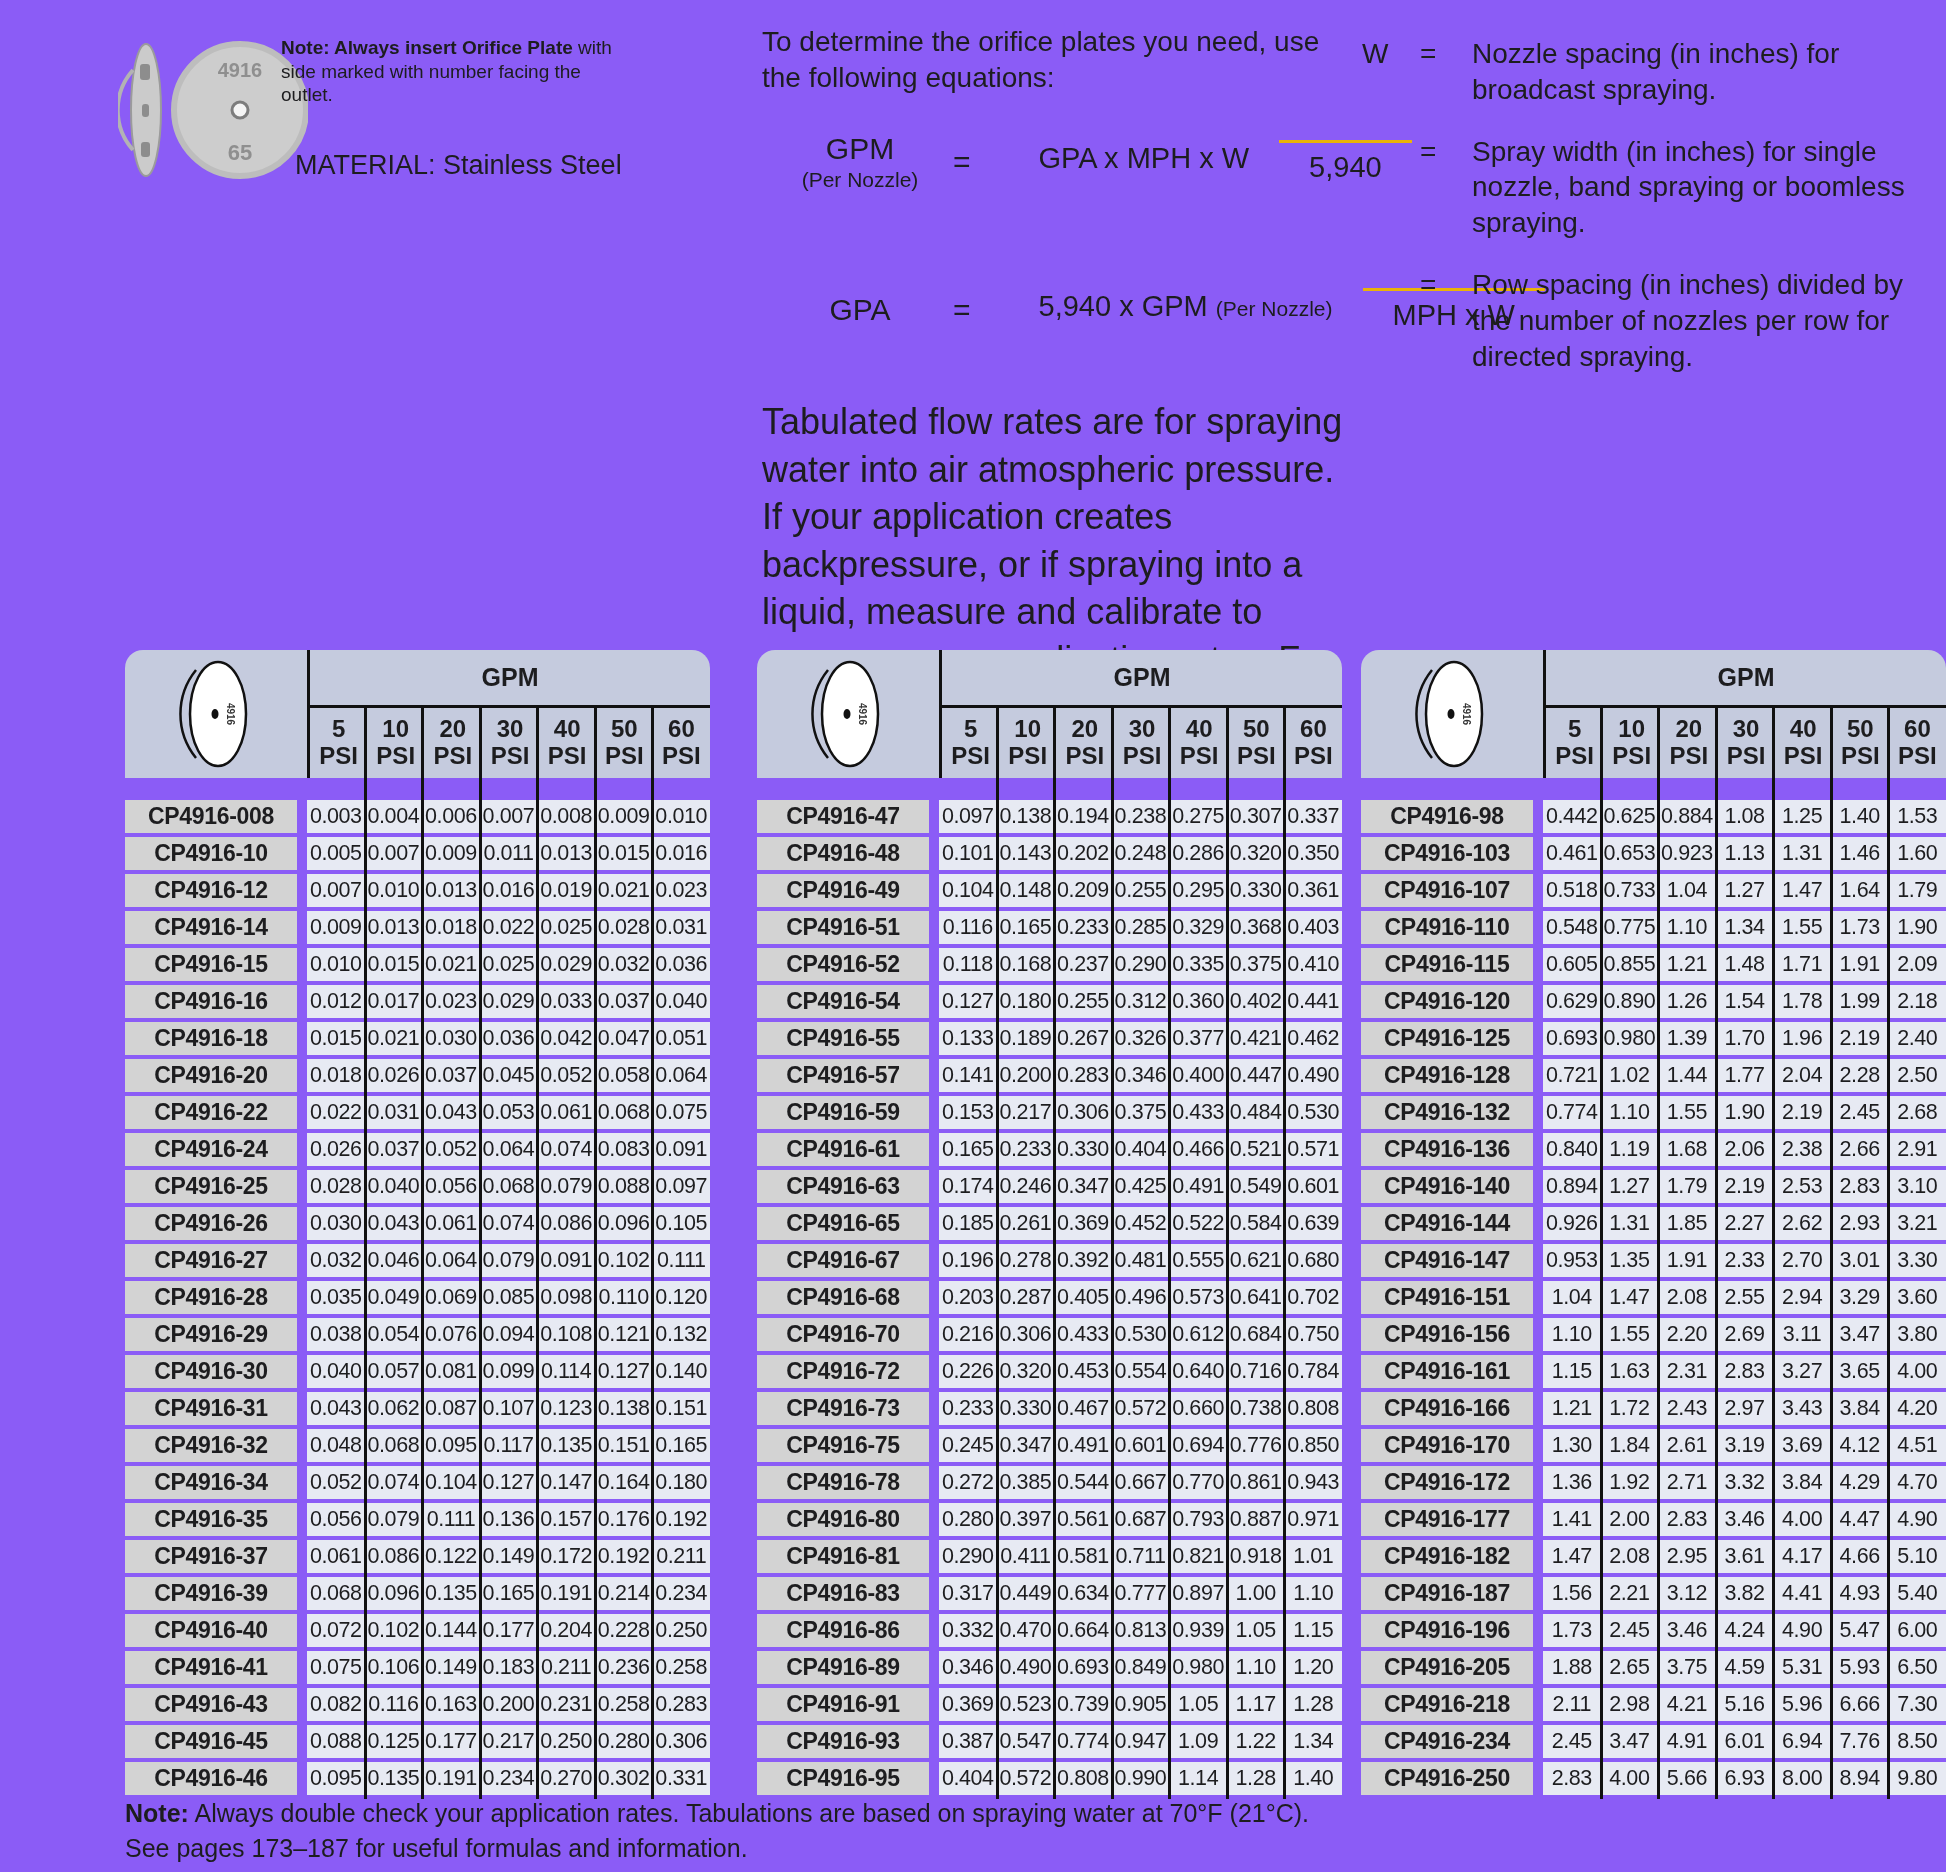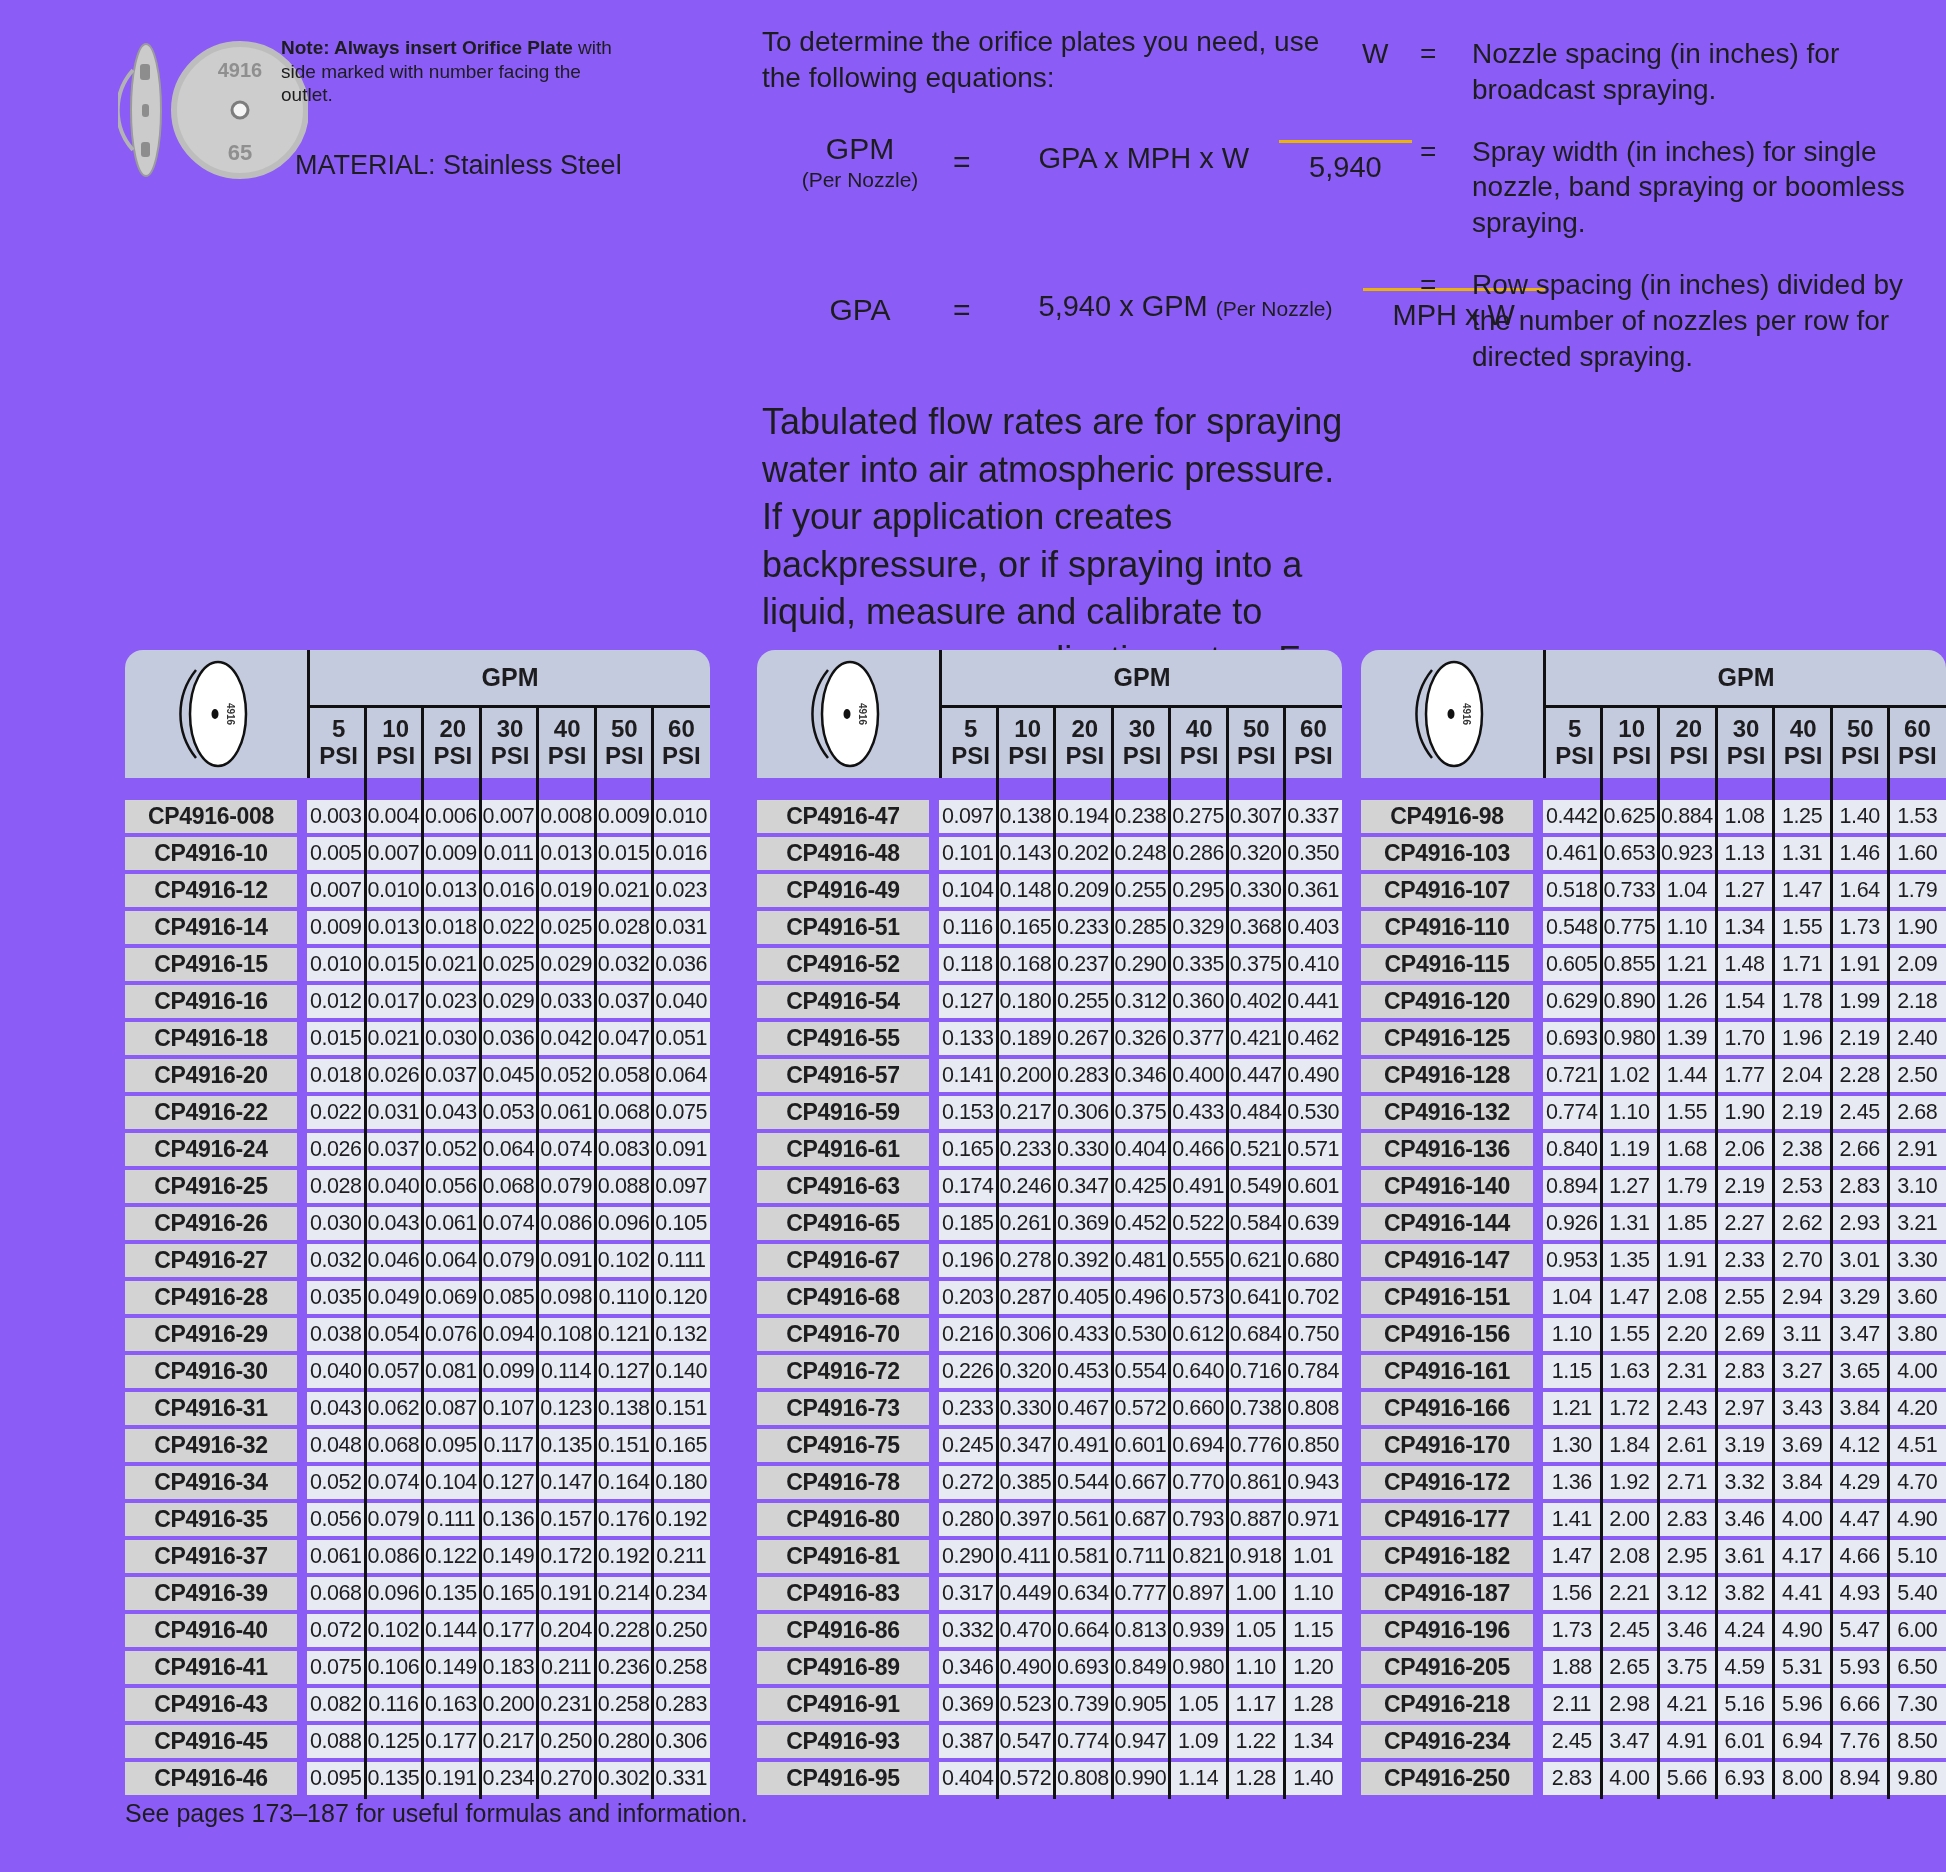--- a/index.html
+++ b/index.html
@@ -1259,16 +1259,17 @@
         <div style="left: 14.2857%;"></div>
         <div style="left: 28.5714%;"></div>
         <div style="left: 42.8571%;"></div>
         <div style="left: 57.1429%;"></div>
         <div style="left: 71.4286%;"></div>
         <div style="left: 85.7143%;"></div>
       </div>
   </div>
 
   <div id="footer-note">
+    <div><b>Note:</b><span> Always double check your application rates. Tabulations are based on spraying water at 70°F (21°C).</span></div>
     <div>See pages 173–187 for useful formulas and information.</div>
   </div>
 
 </div>
 
 </body></html>

